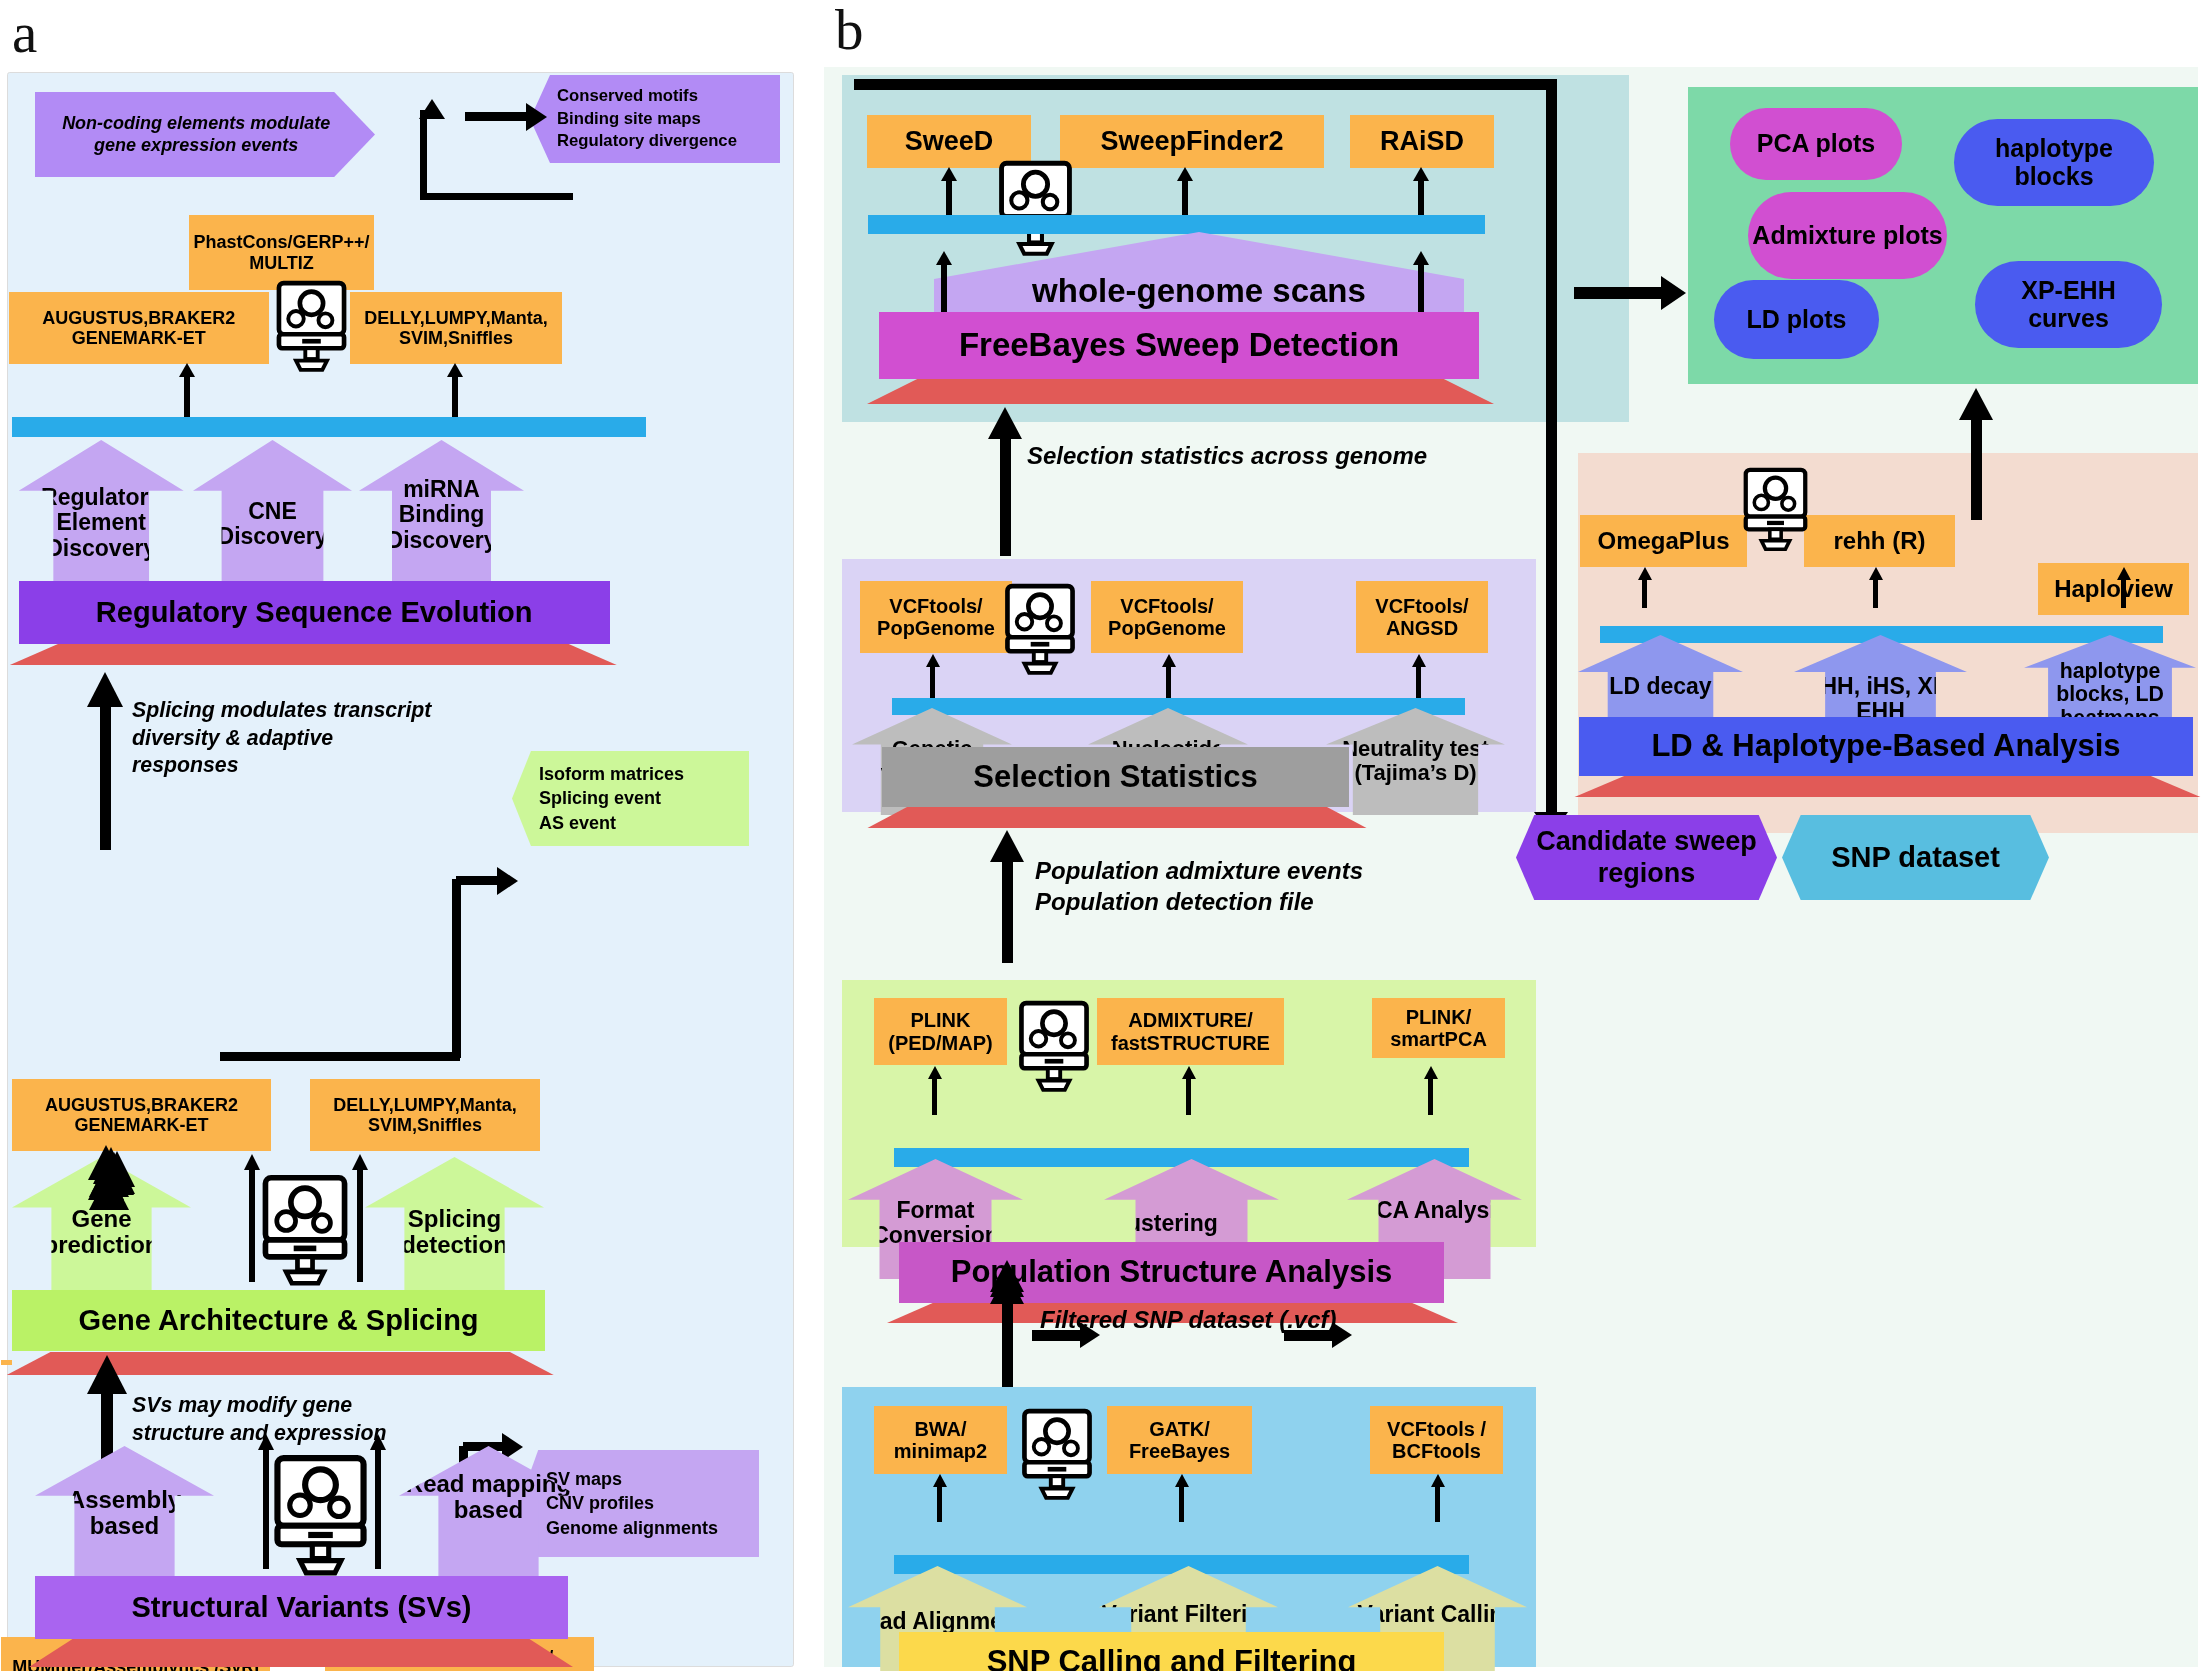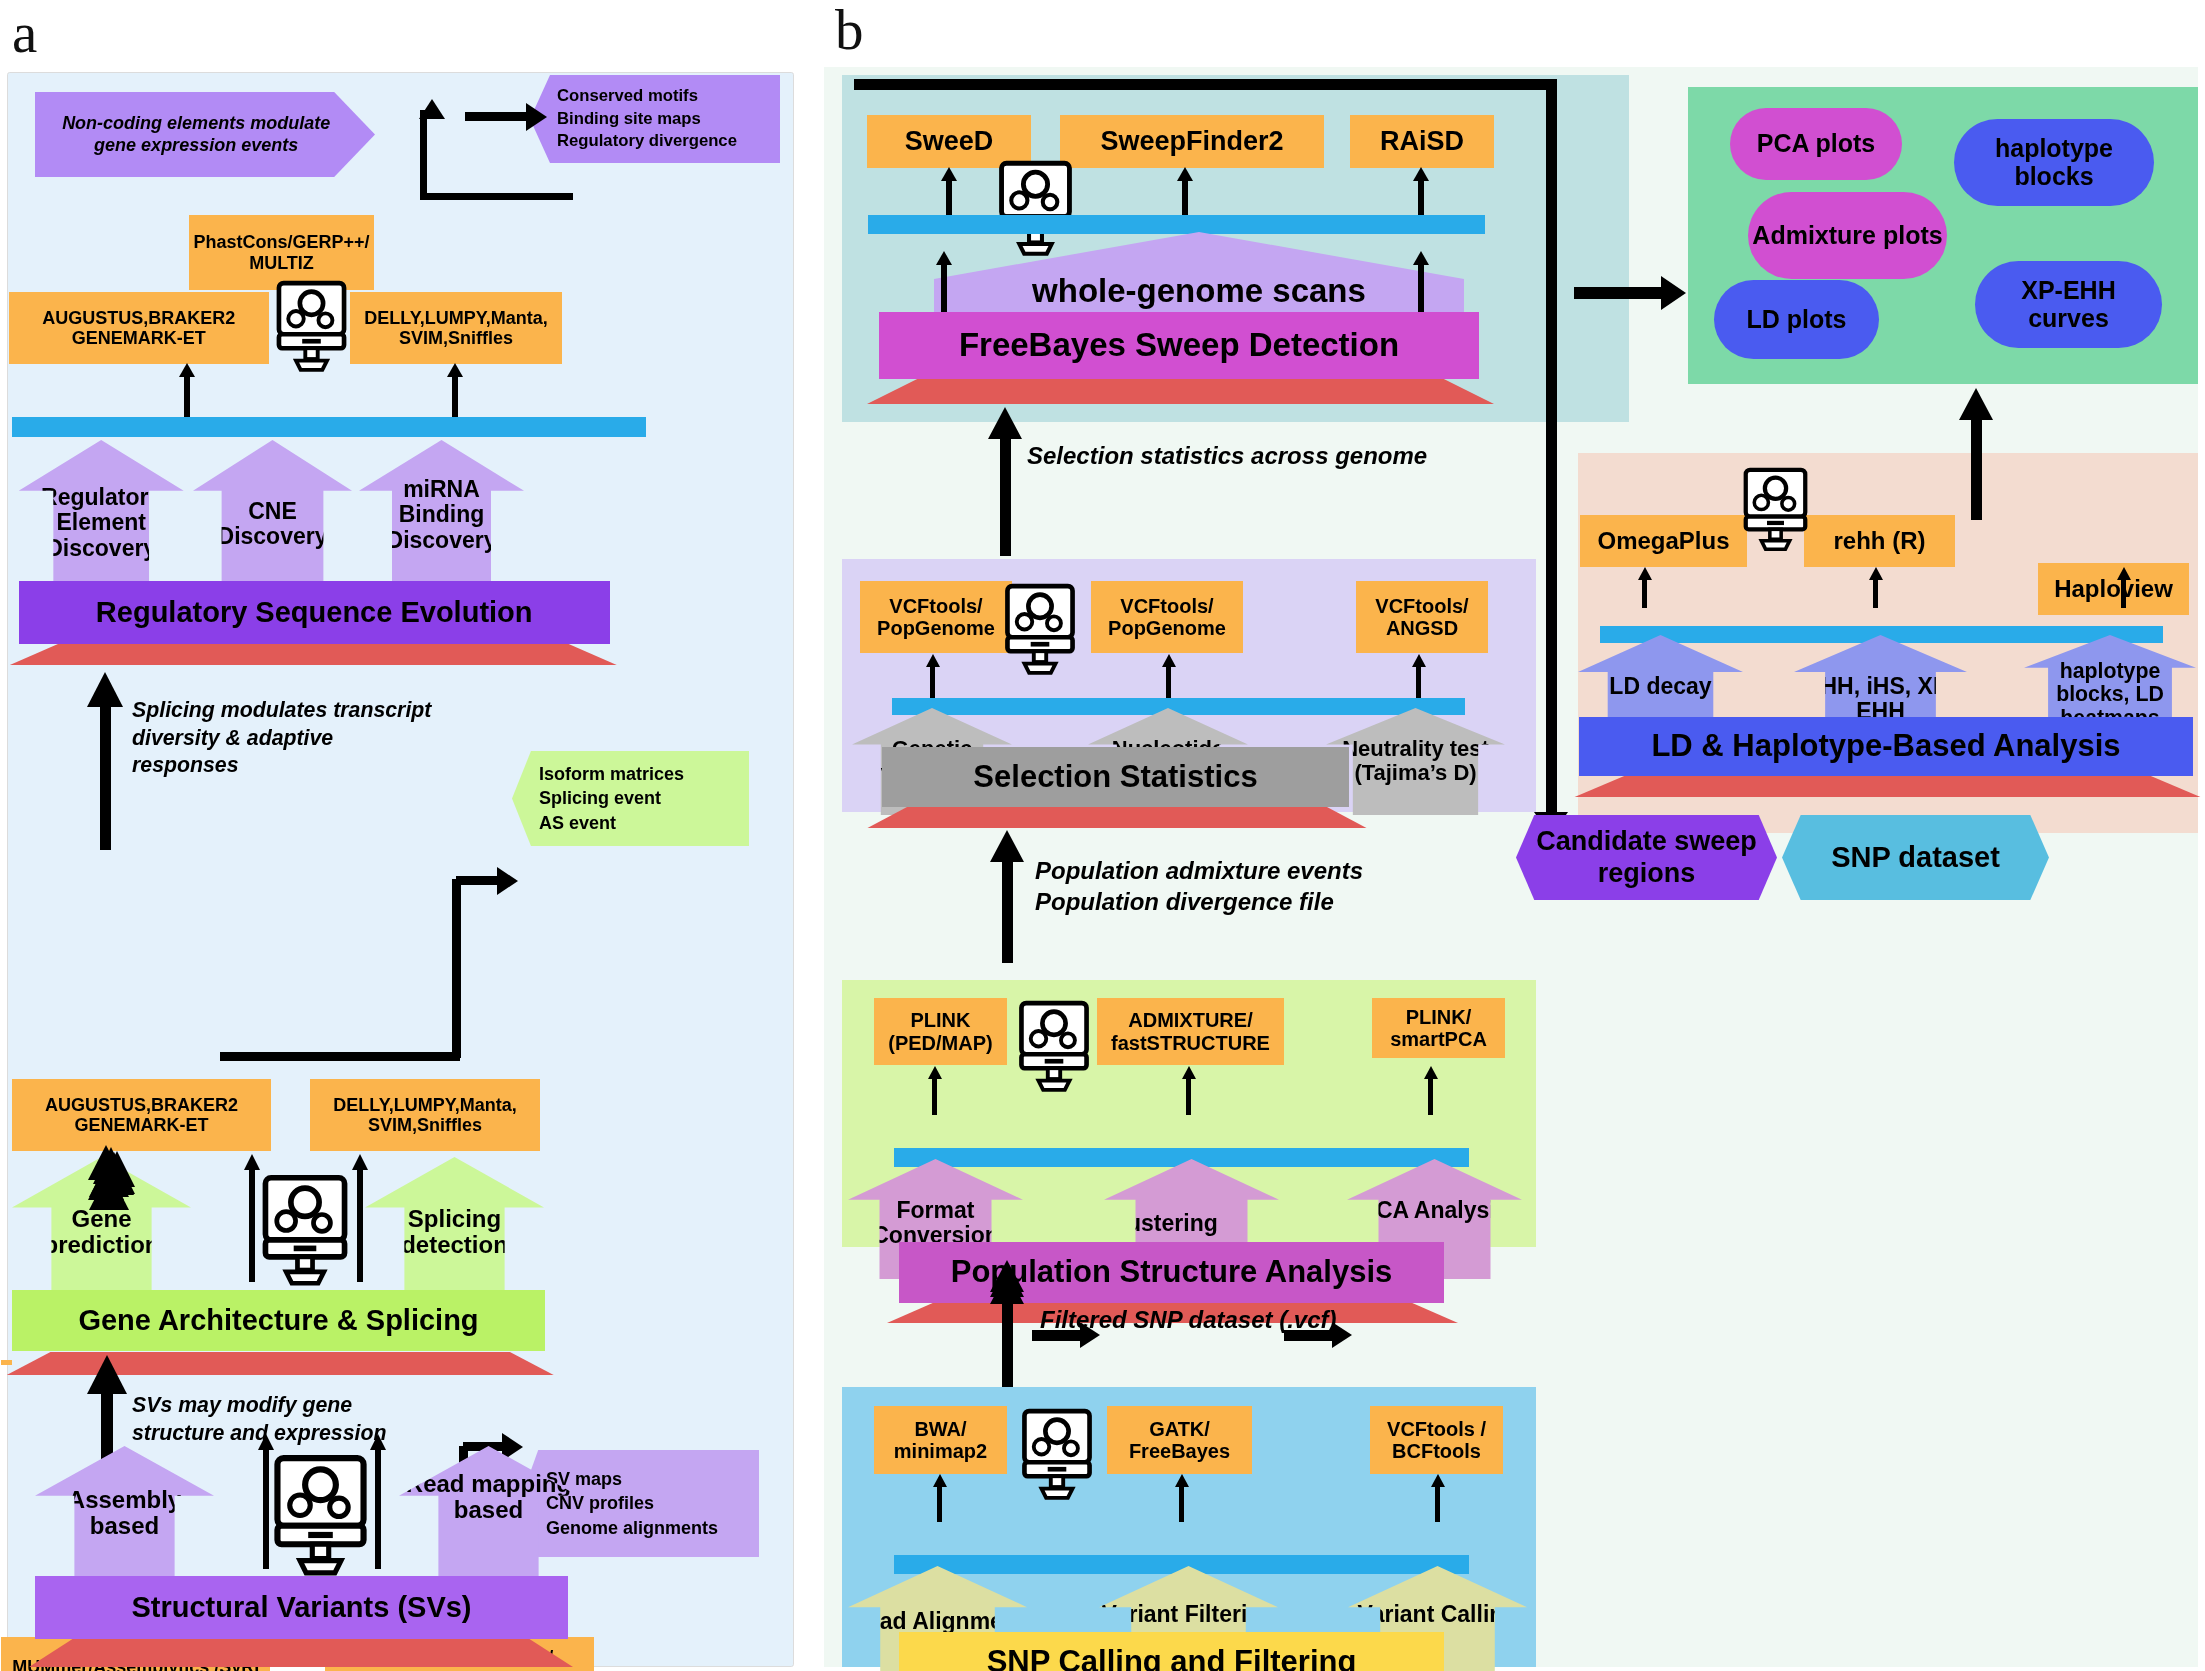--- a/index.html
+++ b/index.html
@@ -367,21 +367,21 @@
   </div>
 
   <div class="stage" style="left:882px;top:747px;width:467px;height:60px;background:#9E9E9E;font-size:31px;">
     <span>Selection Statistics</span>
   </div>
   <div class="redbase" style="left:867px;top:807px;width:500px;height:21.3px;"></div>
 
   <div class="v-arrow" style="--hw:17.3px;--hh:32px;left:1002px;top:862px;width:10.7px;height:101px;"></div>
   <div class="callout" style="left:1035px;top:855px;width:493px;font-size:24px;">
     <div>Population admixture events</div>
-    <div>Population divergence file</div>
+    <div>Population detection file</div>
   </div>
 
   <div class="bg-card" style="left:842px;top:980px;width:694px;height:267px;background:#D8F5A8;"></div>
 
   <div class="tool" style="left:874px;top:998px;width:133px;height:67px;font-size:20px;">
     <span>PLINK (PED/MAP)</span>
   </div>
   <div class="tool" style="left:1097px;top:998px;width:187px;height:67px;font-size:20px;">
     <span>ADMIXTURE/ fastSTRUCTURE</span>
   </div>

